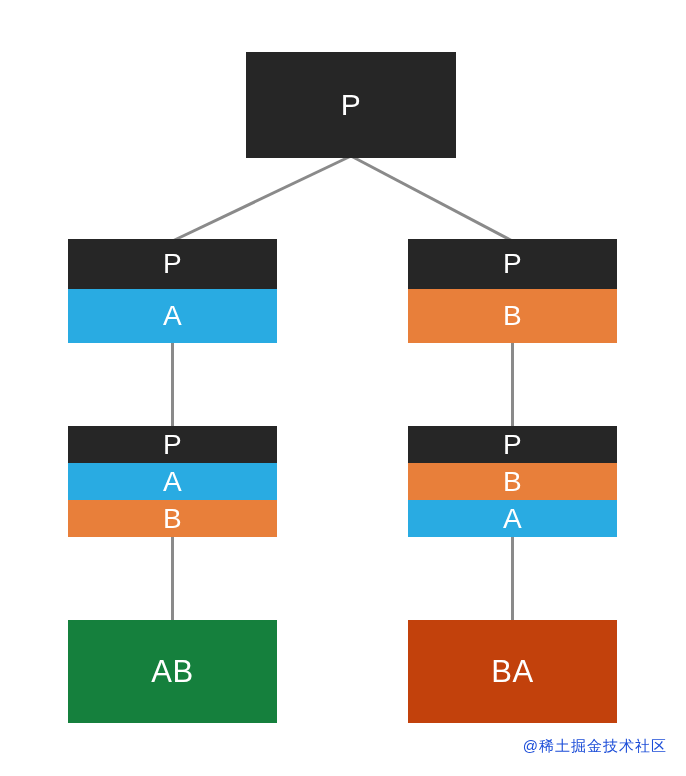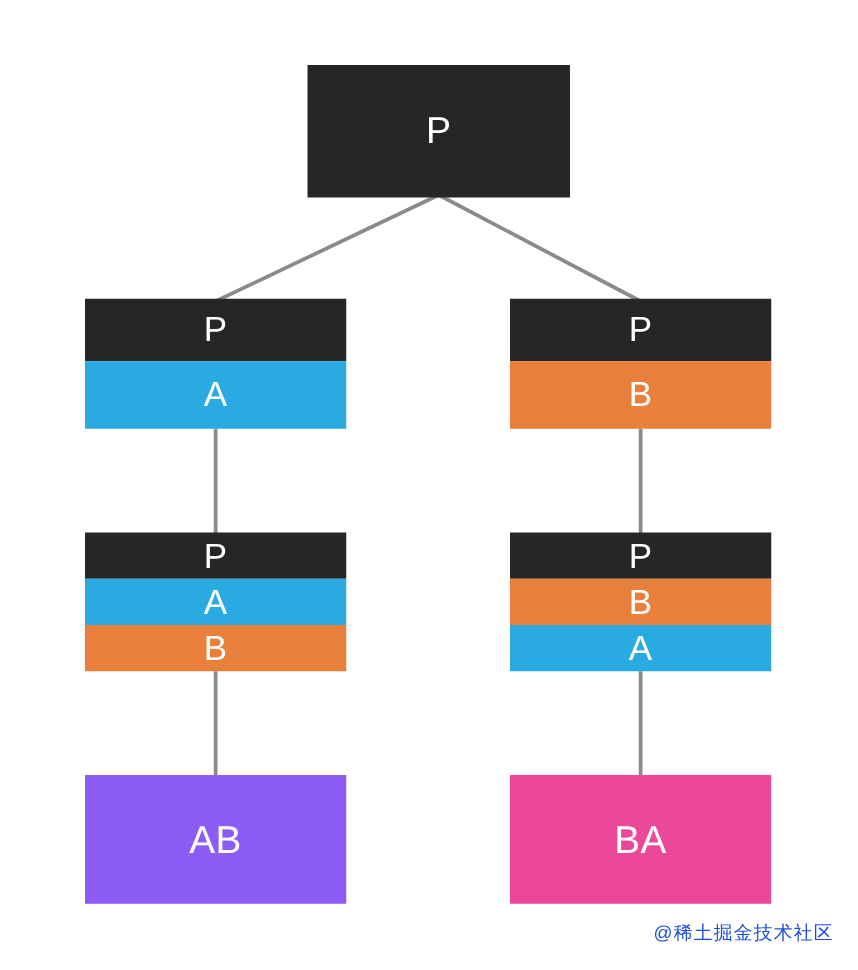--- a/index.html
+++ b/index.html
@@ -112,26 +112,26 @@
     </div>
     <div class="seg" style="height: 37px; background-color: rgb(232, 127, 58);">
       <span class="seg-label">B</span>
     </div>
     <div class="seg" style="height: 37px; background-color: rgb(41, 171, 226);">
       <span class="seg-label">A</span>
     </div>
   </div>
 
   <div class="node" style="left:68px; top:620px; width:209px; height:103px;">
-    <div class="seg" style="flex: 1 1 0%; background-color: #8b5cf6;">
+    <div class="seg" style="flex: 1 1 0%; background-color: #15803d;">
       <span class="seg-label leaf-label">AB</span>
     </div>
   </div>
 
   <div class="node" style="left:408px; top:620px; width:209px; height:103px;">
-    <div class="seg" style="flex: 1 1 0%; background-color: #ec4899;">
+    <div class="seg" style="flex: 1 1 0%; background-color: #c2410c;">
       <span class="seg-label leaf-label">BA</span>
     </div>
   </div>
 
   <div class="watermark">@稀土掘金技术社区</div>
 
 </div>
 
 </body></html>

